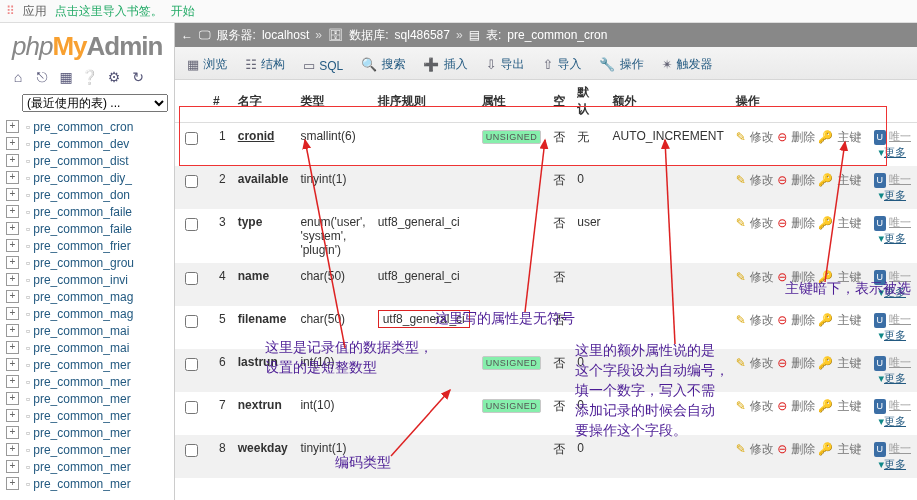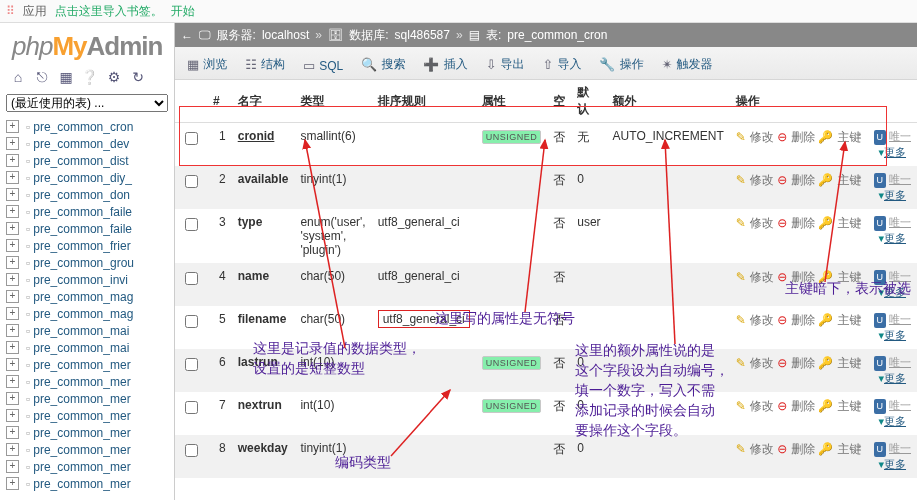--- a/index.html
+++ b/index.html
@@ -47,21 +47,21 @@
   .logo .my  { color:#f8a030; }
   .logo .admin { color:#888; }
   .iconrow {
     display:flex;
     gap:4px;
     padding:4px 8px 6px 8px;
     color:#557; font-size:14px;
   }
   .iconrow span { width:18px; height:16px; display:inline-flex; align-items:center; justify-content:center; border:1px solid transparent; cursor:pointer;}
   .selbox {
-    margin:2px 6px 6px 6px;
+    margin:2px 6px 6px 22px;
     display:flex;
     align-items:flex-end;
   }
   .selbox select {
     flex:1;
     font-size:12px;
   }
   .tree {
     flex:1;
     overflow-y:auto;
@@ -534,21 +534,21 @@
               <td class="ops2">
                 <div><span class="u-badge">U</span><a href="#" class="uni">唯一</a></div>
                 <div><span class="arrow">▾</span><a href="#" class="more">更多</a></div>
               </td>
             </tr>
           </tbody>
       </table>
 
       <div class="hl-box" style="left:4px; top:26px; width:706px; height:58px;"></div>
 
-      <div class="anno" style="left:78px; top:258px;">
+      <div class="anno" style="left:90px; top:258px;font-family:Liberation Mono, monospace;">
         <div>这里是记录值的数据类型，</div>
         <div>设置的是短整数型</div>
       </div>
       <div class="anno" style="left:260px; top:228px;">
         <div>这里写的属性是无符号</div>
       </div>
       <div class="anno" style="left:400px; top:260px;">
         <div>这里的额外属性说的是</div>
         <div>这个字段设为自动编号，</div>
         <div>填一个数字，写入不需</div>

